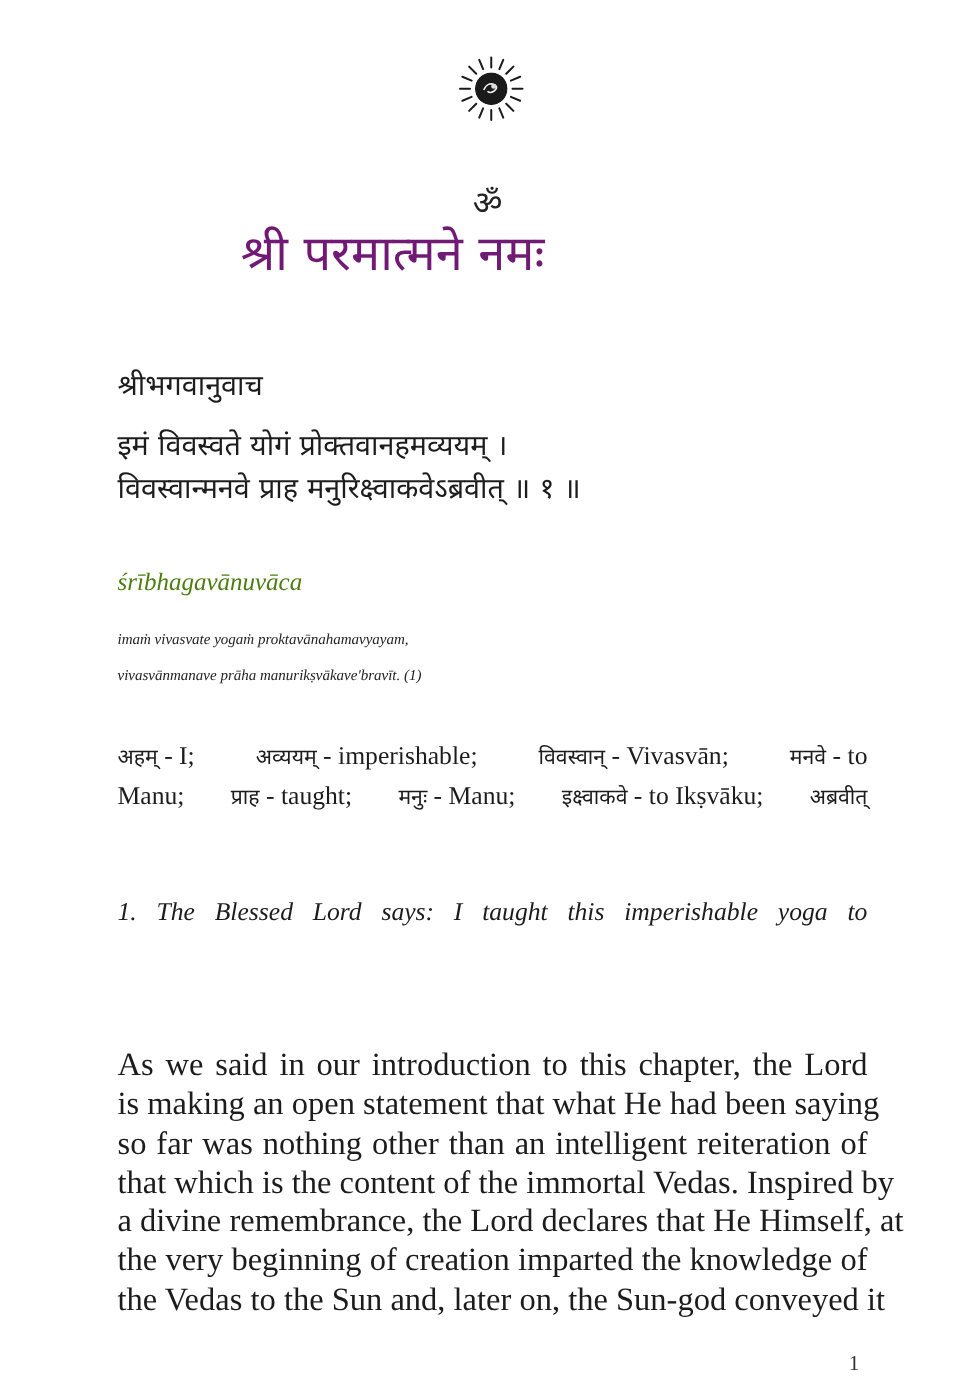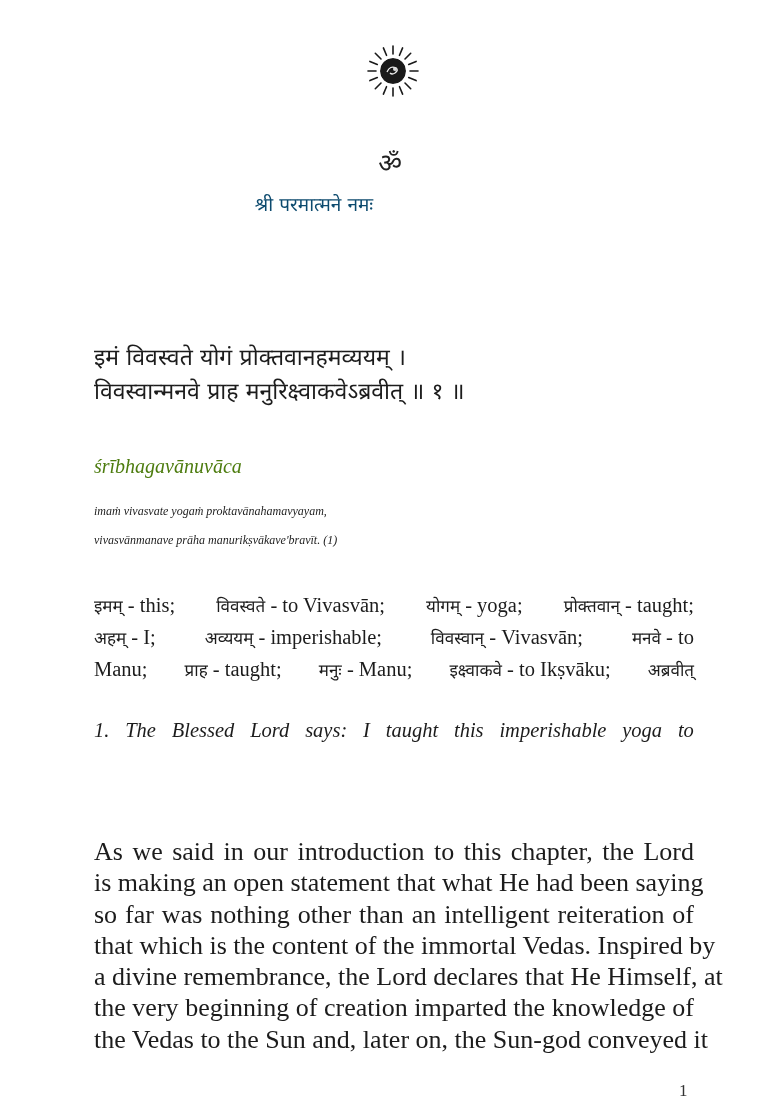--- a/index.html
+++ b/index.html
@@ -34,23 +34,23 @@
       font-size: 26px;
       line-height: 30px;
       color: #222;
     }
     .invocation {
       position: absolute;
       left: 0; width: 628px;
       top: 184px;
       text-align: center;
       font-family: "DejaVu Sans", sans-serif;
-      font-size: 19px;
+      font-size: 39px;
       line-height: 40px;
-      color: #0c4a6e;
+      color: #701a75;
     }
     .speaker-dev {
       position: absolute;
       left: 94px; top: 292px;
       font-family: "DejaVu Sans", sans-serif;
       font-size: 23px;
       line-height: 34px;
       color: #1c1c1c;
     }
     .verse-dev {
@@ -152,40 +152,35 @@
       <line x1="42.7" y1="20.5" x2="50.1" y2="17.4"></line>
     </g>
     <circle cx="27" cy="27" r="13.5" fill="none" stroke="#fff" stroke-width="0.8"></circle>
     <path d="M21 28 q3 -7 9 -4 q3 2 -1 5 q-3 2 -5 0" fill="none" stroke="#eee" stroke-width="1.3"></path>
     <circle cx="29" cy="25" r="2" fill="#ddd"></circle>
   </svg>
 
   <div class="om">ॐ</div>
   <div class="invocation">श्री परमात्मने नमः</div>
 
+  <div class="speaker-dev">श्रीभगवानुवाच</div>
 
   <div class="verse-dev">
     <div>इमं विवस्वते योगं प्रोक्तवानहमव्ययम् ।</div>
     <div>विवस्वान्मनवे प्राह मनुरिक्ष्वाकवेऽब्रवीत् ॥ १ ॥</div>
   </div>
 
   <div class="speaker-trans">śrībhagavānuvāca</div>
 
   <div class="verse-trans">
     <div>imaṁ vivasvate yogaṁ proktavānahamavyayam,</div>
     <div>vivasvānmanave prāha manurikṣvākave'bravīt. (1)</div>
   </div>
 
   <div class="word-meanings" id="word-meanings">
-      <div class="line justify">
-        <span><span class="wm-dev">इमम्</span><span> - this;</span></span>
-        <span><span class="wm-dev">विवस्वते</span><span> - to Vivasvān;</span></span>
-        <span><span class="wm-dev">योगम्</span><span> - yoga;</span></span>
-        <span><span class="wm-dev">प्रोक्तवान्</span><span> - taught;</span></span>
-      </div>
       <div class="line justify">
         <span><span class="wm-dev">अहम्</span><span> - I;</span></span>
         <span><span class="wm-dev">अव्ययम्</span><span> - imperishable;</span></span>
         <span><span class="wm-dev">विवस्वान्</span><span> - Vivasvān;</span></span>
         <span><span class="wm-dev">मनवे</span><span> - to</span></span>
       </div>
       <div class="line justify">
         <span><span>Manu;</span></span>
         <span><span class="wm-dev">प्राह</span><span> - taught;</span></span>
         <span><span class="wm-dev">मनुः</span><span> - Manu;</span></span>

